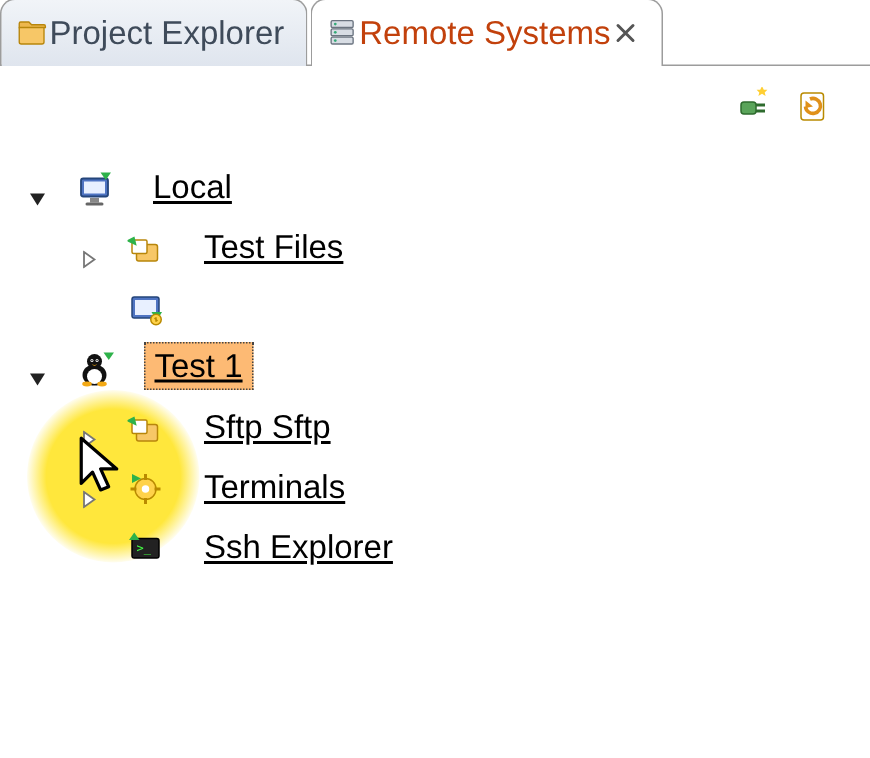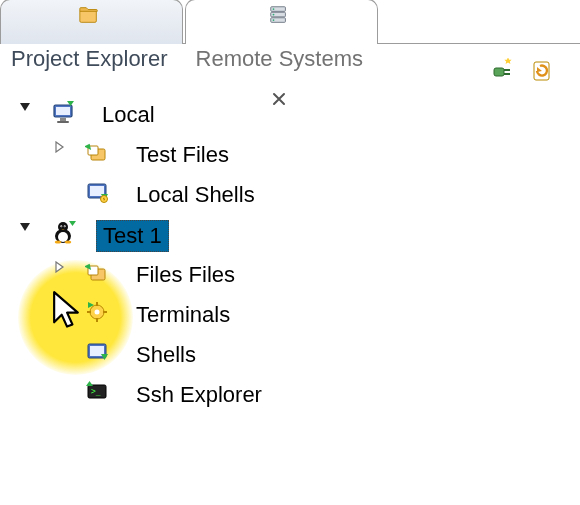--- a/index.html
+++ b/index.html
@@ -19,37 +19,36 @@
   .tabstrip {
     display: flex;
     align-items: flex-end;
     height: 44px;
     background: #ffffff;
     position: relative;
   }
   .tab {
     display: flex;
     align-items: center;
-    gap: 20px;
+    gap: 0;
     padding: 4px 14px 4px 10px;
     height: 36px;
     border: 1px solid #9c9c9c;
     border-bottom: none;
     border-top-left-radius: 10px;
     border-top-right-radius: 10px;
     background: linear-gradient(#f1f4f8, #dfe5ee);
     color: #3f4b5a;
     position: relative;
     margin-right: 2px;
     cursor: default;
-    flex-direction: column;
   }
   .tab.active {
     background: #ffffff;
-    color: #737373;
+    color: #c2410c;
     z-index: 2;
   }
   .tab .icon {
     width: 22px;
     height: 22px;
     flex: 0 0 22px;
     display: inline-flex;
     align-items: center;
     justify-content: center;
   }
@@ -78,31 +77,32 @@
   }
   .toolbar .tool-icon { width: 24px; height: 24px; }
 
   
   .tree {
     padding: 8px 4px 4px 18px;
     position: relative;
   }
   .tree-row {
     display: flex;
-    align-items: flex-start;
+    align-items: flex-end;
     height: 40px;
     gap: 19px;
     position: relative;
+    text-decoration: underline;
   }
   .tree-row .label {
     padding: 2px 6px;
   }
   .tree-row.selected .label {
     border: 1px dotted #444;
-    background: #0369a1;
+    background: #fdba74;
   }
   .twisty {
     width: 14px; height: 14px;
     display: inline-flex; align-items: center; justify-content: center;
   }
   .twisty svg { width: 12px; height: 12px; }
   .spacer-twisty { width: 14px; height: 14px; display: inline-block; }
   .node-icon {
     width: 26px; height: 26px;
     display: inline-flex; align-items: center; justify-content: center;
@@ -316,21 +316,20 @@
     <span class="label">Test Files</span>
   </div>
 
   <div class="tree-row indent-2">
     <span class="spacer-twisty"></span>
     <span class="node-icon">
       <svg viewBox="0 0 26 26">
           <use href="#ico-shell"></use>
         </svg>
     </span>
-    <span class="label">Local Shells</span>
   </div>
 
   <div class="tree-row indent-1 selected">
     <span class="twisty">
       <svg viewBox="0 0 12 12">
           <use href="#twisty-open"></use>
         </svg>
     </span>
     <span class="node-icon">
       <svg viewBox="0 0 26 26">
@@ -344,46 +343,37 @@
     <span class="twisty">
       <svg viewBox="0 0 12 12">
           <use href="#twisty-closed"></use>
         </svg>
     </span>
     <span class="node-icon">
       <svg viewBox="0 0 26 26">
           <use href="#ico-files"></use>
         </svg>
     </span>
-    <span class="label">Files Files</span>
+    <span class="label">Sftp Sftp</span>
   </div>
 
   <div class="tree-row indent-2">
     <span class="twisty">
       <svg viewBox="0 0 12 12">
           <use href="#twisty-closed"></use>
         </svg>
     </span>
     <span class="node-icon">
       <svg viewBox="0 0 26 26">
           <use href="#ico-processes"></use>
         </svg>
     </span>
     <span class="label">Terminals</span>
   </div>
 
-  <div class="tree-row indent-2">
-    <span class="spacer-twisty"></span>
-    <span class="node-icon">
-      <svg viewBox="0 0 26 26">
-          <use href="#ico-shell-simple"></use>
-        </svg>
-    </span>
-    <span class="label">Shells</span>
-  </div>
 
   <div class="tree-row indent-2">
     <span class="spacer-twisty"></span>
     <span class="node-icon">
       <svg viewBox="0 0 26 26">
           <use href="#ico-ssh"></use>
         </svg>
     </span>
     <span class="label">Ssh Explorer</span>
   </div>

